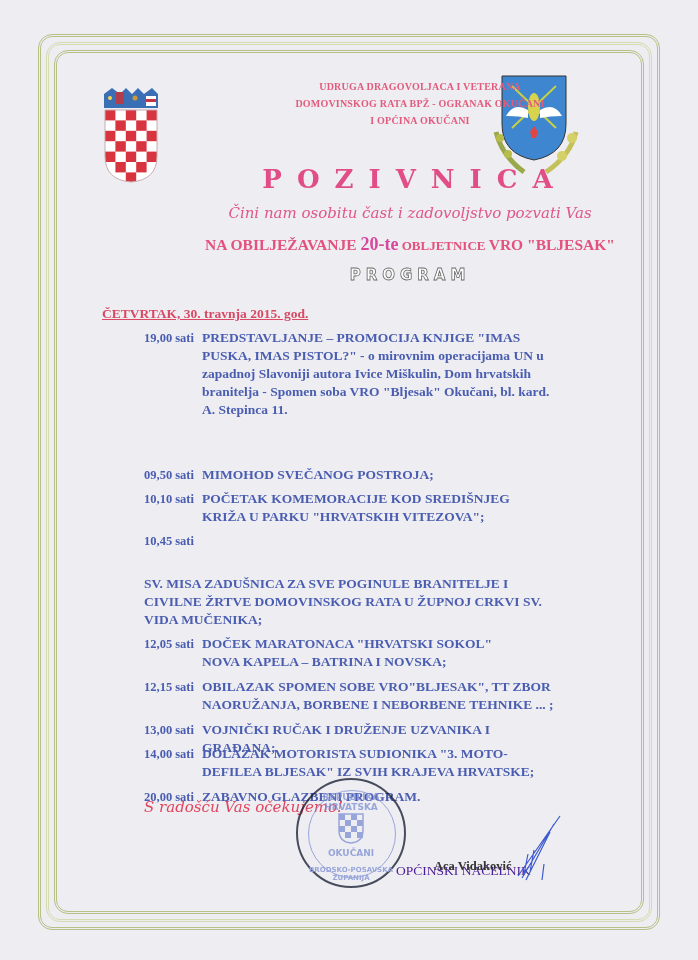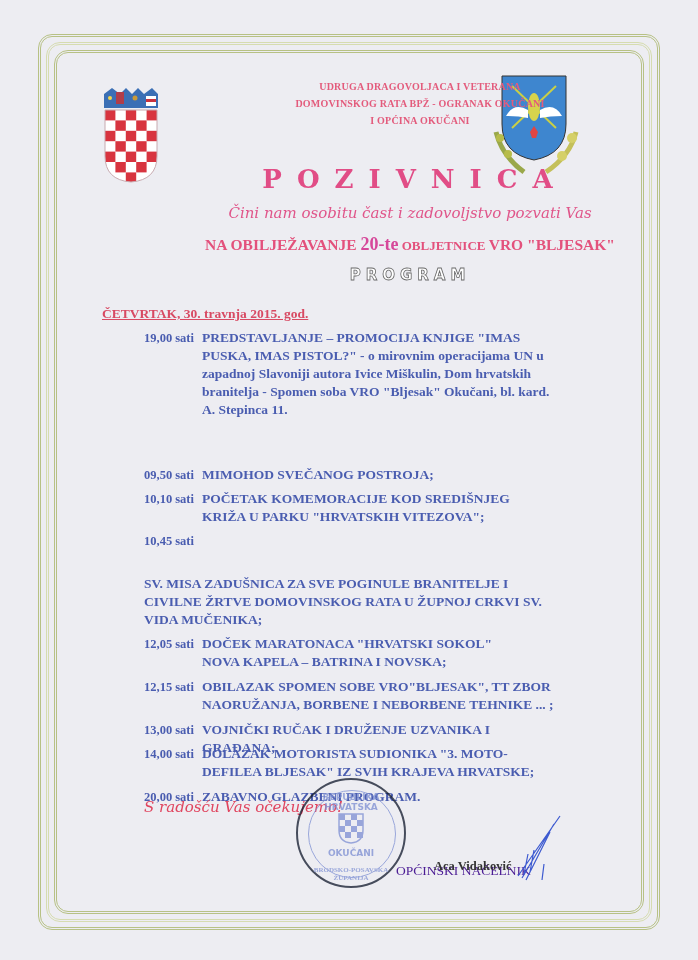--- a/index.html
+++ b/index.html
@@ -208,21 +208,21 @@
             <rect x="13" y="2" width="6" height="6"></rect>
             <rect x="7" y="8" width="6" height="6"></rect>
             <rect x="19" y="8" width="6" height="6"></rect>
             <rect x="1" y="14" width="6" height="6"></rect>
             <rect x="13" y="14" width="6" height="6"></rect>
             <rect x="7" y="20" width="6" height="6"></rect>
             <rect x="19" y="20" width="6" height="6"></rect>
           </g>
       </svg>
       <div class="stamp-text" style="top:68px;">OKUČANI</div>
-      <div class="stamp-text" style="top:86px;font-size:7px;font-family:Liberation Serif, serif;">BRODSKO-POSAVSKA ŽUPANIJA</div>
+      <div class="stamp-text" style="top:86px;font-size:7px;">BRODSKO-POSAVSKA ŽUPANIJA</div>
     </div>
 
     <div class="signer-title">OPĆINSKI NAČELNIK</div>
     <div class="signer-name">Aca Vidaković</div>
 
     <svg style="position:absolute;left:454px;top:758px;" width="48" height="70" viewBox="0 0 48 70">
       <path d="M46 2 L4 62 M40 10 L8 64 M36 18 L12 66 M14 40 L10 60 M20 36 L16 58 M30 50 L28 66" stroke="#3d5ad0" stroke-width="1.2" fill="none"></path>
     </svg>
   </div>
 </div>

